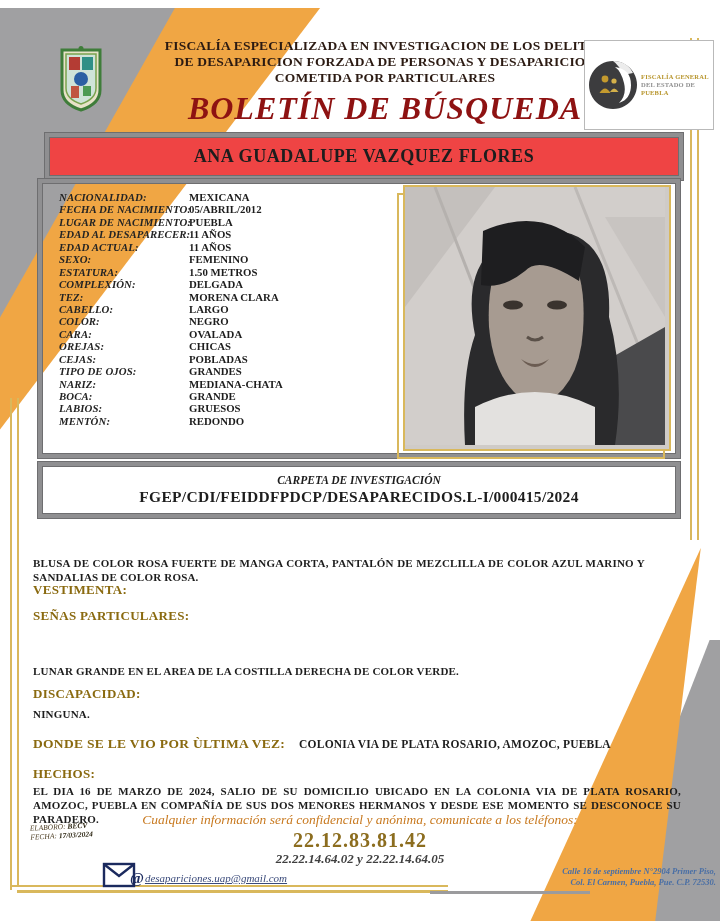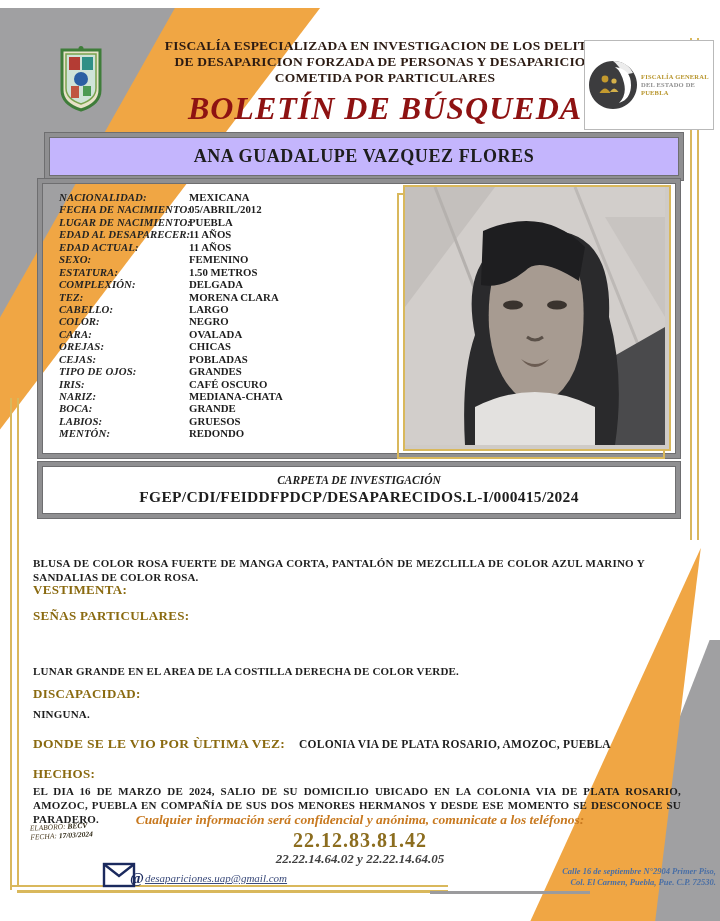--- a/index.html
+++ b/index.html
@@ -32,21 +32,21 @@
   .header-emblem{position:absolute;left:58px;top:46px;z-index:2;}
   .agency-block{position:absolute;left:150px;top:38px;width:470px;text-align:center;z-index:2;}
   .agency-line{font-weight:bold;font-size:13.5px;line-height:16px;color:#2b1a12;letter-spacing:.2px;}
   .bulletin-title{margin-top:4px;font-weight:bold;font-style:italic;font-size:32px;color:#8e1212;letter-spacing:1px;}
   .logo-box{position:absolute;left:584px;top:40px;width:128px;height:88px;background:#fff;
     border:1px solid #b9b9b9;z-index:2;display:flex;align-items:center;}
   .logo-text{font-size:6.5px;line-height:8px;font-weight:bold;color:#8f8f8f;letter-spacing:.2px;}
   .logo-text .gold{color:#b8962e;}
   
   .gray-frame{border:4px solid #8f8f91;box-shadow:0 0 0 1px #6e6e70, inset 0 0 0 1px #6e6e70;}
-  .name-box{position:absolute;left:45px;top:133px;width:630px;height:39px;z-index:2;background:#c4b5fd;
+  .name-box{position:absolute;left:45px;top:133px;width:630px;height:39px;z-index:2;background:#ef4444;
     display:flex;align-items:center;justify-content:center;}
   .person-name{font-weight:bold;font-size:18px;color:#1d1d1d;letter-spacing:.6px;}
   .personal-box{position:absolute;left:38px;top:179px;width:642px;height:279px;z-index:2;background:transparent;box-sizing:border-box;}
   .case-box{position:absolute;left:38px;top:462px;width:642px;height:56px;z-index:2;background:#fff;box-sizing:border-box;
     display:flex;flex-direction:column;align-items:center;justify-content:center;}
   .case-title{font-style:italic;font-weight:bold;font-size:11.5px;color:#1d1d1d;}
   .case-number{font-weight:bold;font-size:15.5px;color:#1d1d1d;letter-spacing:.3px;margin-top:2px;}
   
   .fields{position:absolute;left:17px;top:8px;width:350px;z-index:2;}
   .frow{display:flex;height:12.45px;align-items:baseline;}
@@ -56,21 +56,21 @@
   .photo-frame{position:absolute;left:361px;top:2px;width:264px;height:262px;z-index:2;}
   .photo-frame .outer-gold{position:absolute;left:-6px;top:8px;width:100%;height:100%;border:2px solid #d9b85c;}
   .photo{position:absolute;left:0;top:0;width:100%;height:100%;border:2px solid #d9b85c;background:#cfcbc7;overflow:hidden;}
   
   .section{position:absolute;left:33px;width:650px;z-index:2;}
   .sec-heading{font-weight:bold;font-size:13px;color:#8a6a10;letter-spacing:.3px;}
   .sec-body{font-weight:bold;font-size:11px;color:#1d1d1d;text-align:justify;line-height:14px;letter-spacing:.2px;}
   .inline-value{font-weight:bold;font-size:11.5px;color:#1d1d1d;margin-left:10px;letter-spacing:.2px;}
   
   .confidential{position:absolute;left:40px;right:40px;top:812px;text-align:center;z-index:2;
-    font-style:italic;font-weight:bold;font-size:13.5px;color:#c8791f;}
+    font-style:italic;font-weight:normal;font-size:13.5px;color:#c8791f;}
   .phone-main{position:absolute;left:0;right:0;top:829px;text-align:center;z-index:2;
     font-weight:bold;font-size:20px;color:#8c6d1f;letter-spacing:1px;}
   .phone-secondary{position:absolute;left:0;right:0;top:851px;text-align:center;z-index:2;
     font-style:italic;font-weight:bold;font-size:13px;color:#3f3f3f;}
   .elaboro-block{position:absolute;left:30px;top:822px;z-index:2;transform:rotate(-3deg);
     font-style:italic;font-size:7.5px;color:#4a3b20;line-height:9px;}
   .elaboro-block b{color:#2b2410;}
   .email-row{position:absolute;left:102px;top:862px;z-index:2;display:flex;align-items:center;}
   .email-at{font-weight:bold;font-size:15px;color:#1b2a5e;margin:6px 1px 0 -6px;}
   .email-text{font-style:italic;font-size:11px;color:#3a4a7a;text-decoration:underline;margin-top:6px;}
@@ -206,24 +206,20 @@
         <div class="frow">
           <span class="flabel">CEJAS:</span>
           <span class="fval">POBLADAS</span>
         </div>
 
         <div class="frow">
           <span class="flabel">TIPO DE OJOS:</span>
           <span class="fval">GRANDES</span>
         </div>
 
-        <div class="frow">
-          <span class="flabel">IRIS:</span>
-          <span class="fval">CAFÉ OSCURO</span>
-        </div>
 
         <div class="frow">
           <span class="flabel">NARIZ:</span>
           <span class="fval">MEDIANA-CHATA</span>
         </div>
 
         <div class="frow">
           <span class="flabel">BOCA:</span>
           <span class="fval">GRANDE</span>
         </div>

